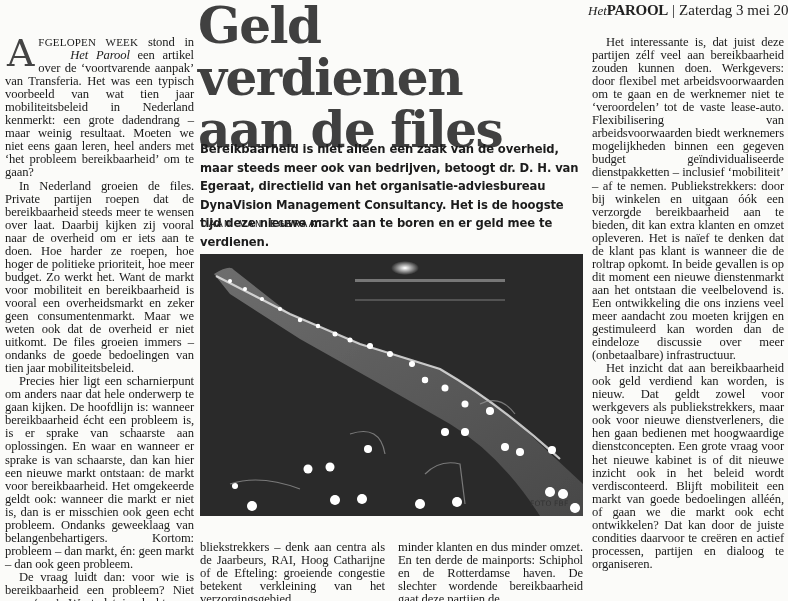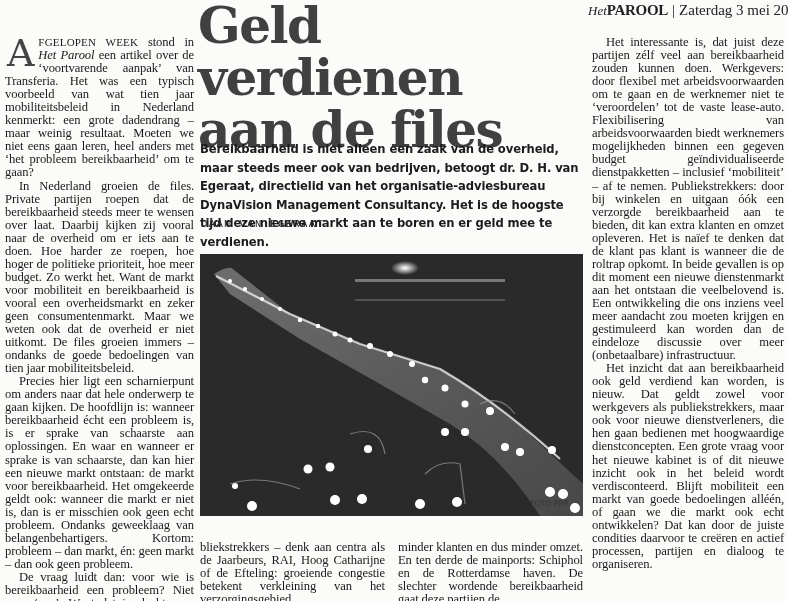--- a/index.html
+++ b/index.html
@@ -29,21 +29,21 @@
     float: left;
     font-family: "DejaVu Serif", "Liberation Serif", serif;
     font-size: 38px;
     line-height: 30px;
     height: 30px;
     margin: 2px 4px 0 2px;
     color: #444;
     font-weight: normal;
   }
   .smallcaps { font-size: 11px; letter-spacing: 0.2px; }
-  i { font-style: italic; }
+  i { font-style: italic; margin-left: 32px; }
 
   .headline {
     position: absolute; left: 198px; top: 0px; width: 390px;
     font-family: "DejaVu Serif", "Liberation Serif", serif;
     font-weight: bold;
     font-size: 50px;
     line-height: 52px;
     letter-spacing: -1.5px;
     color: #404040;
     margin: 0;

